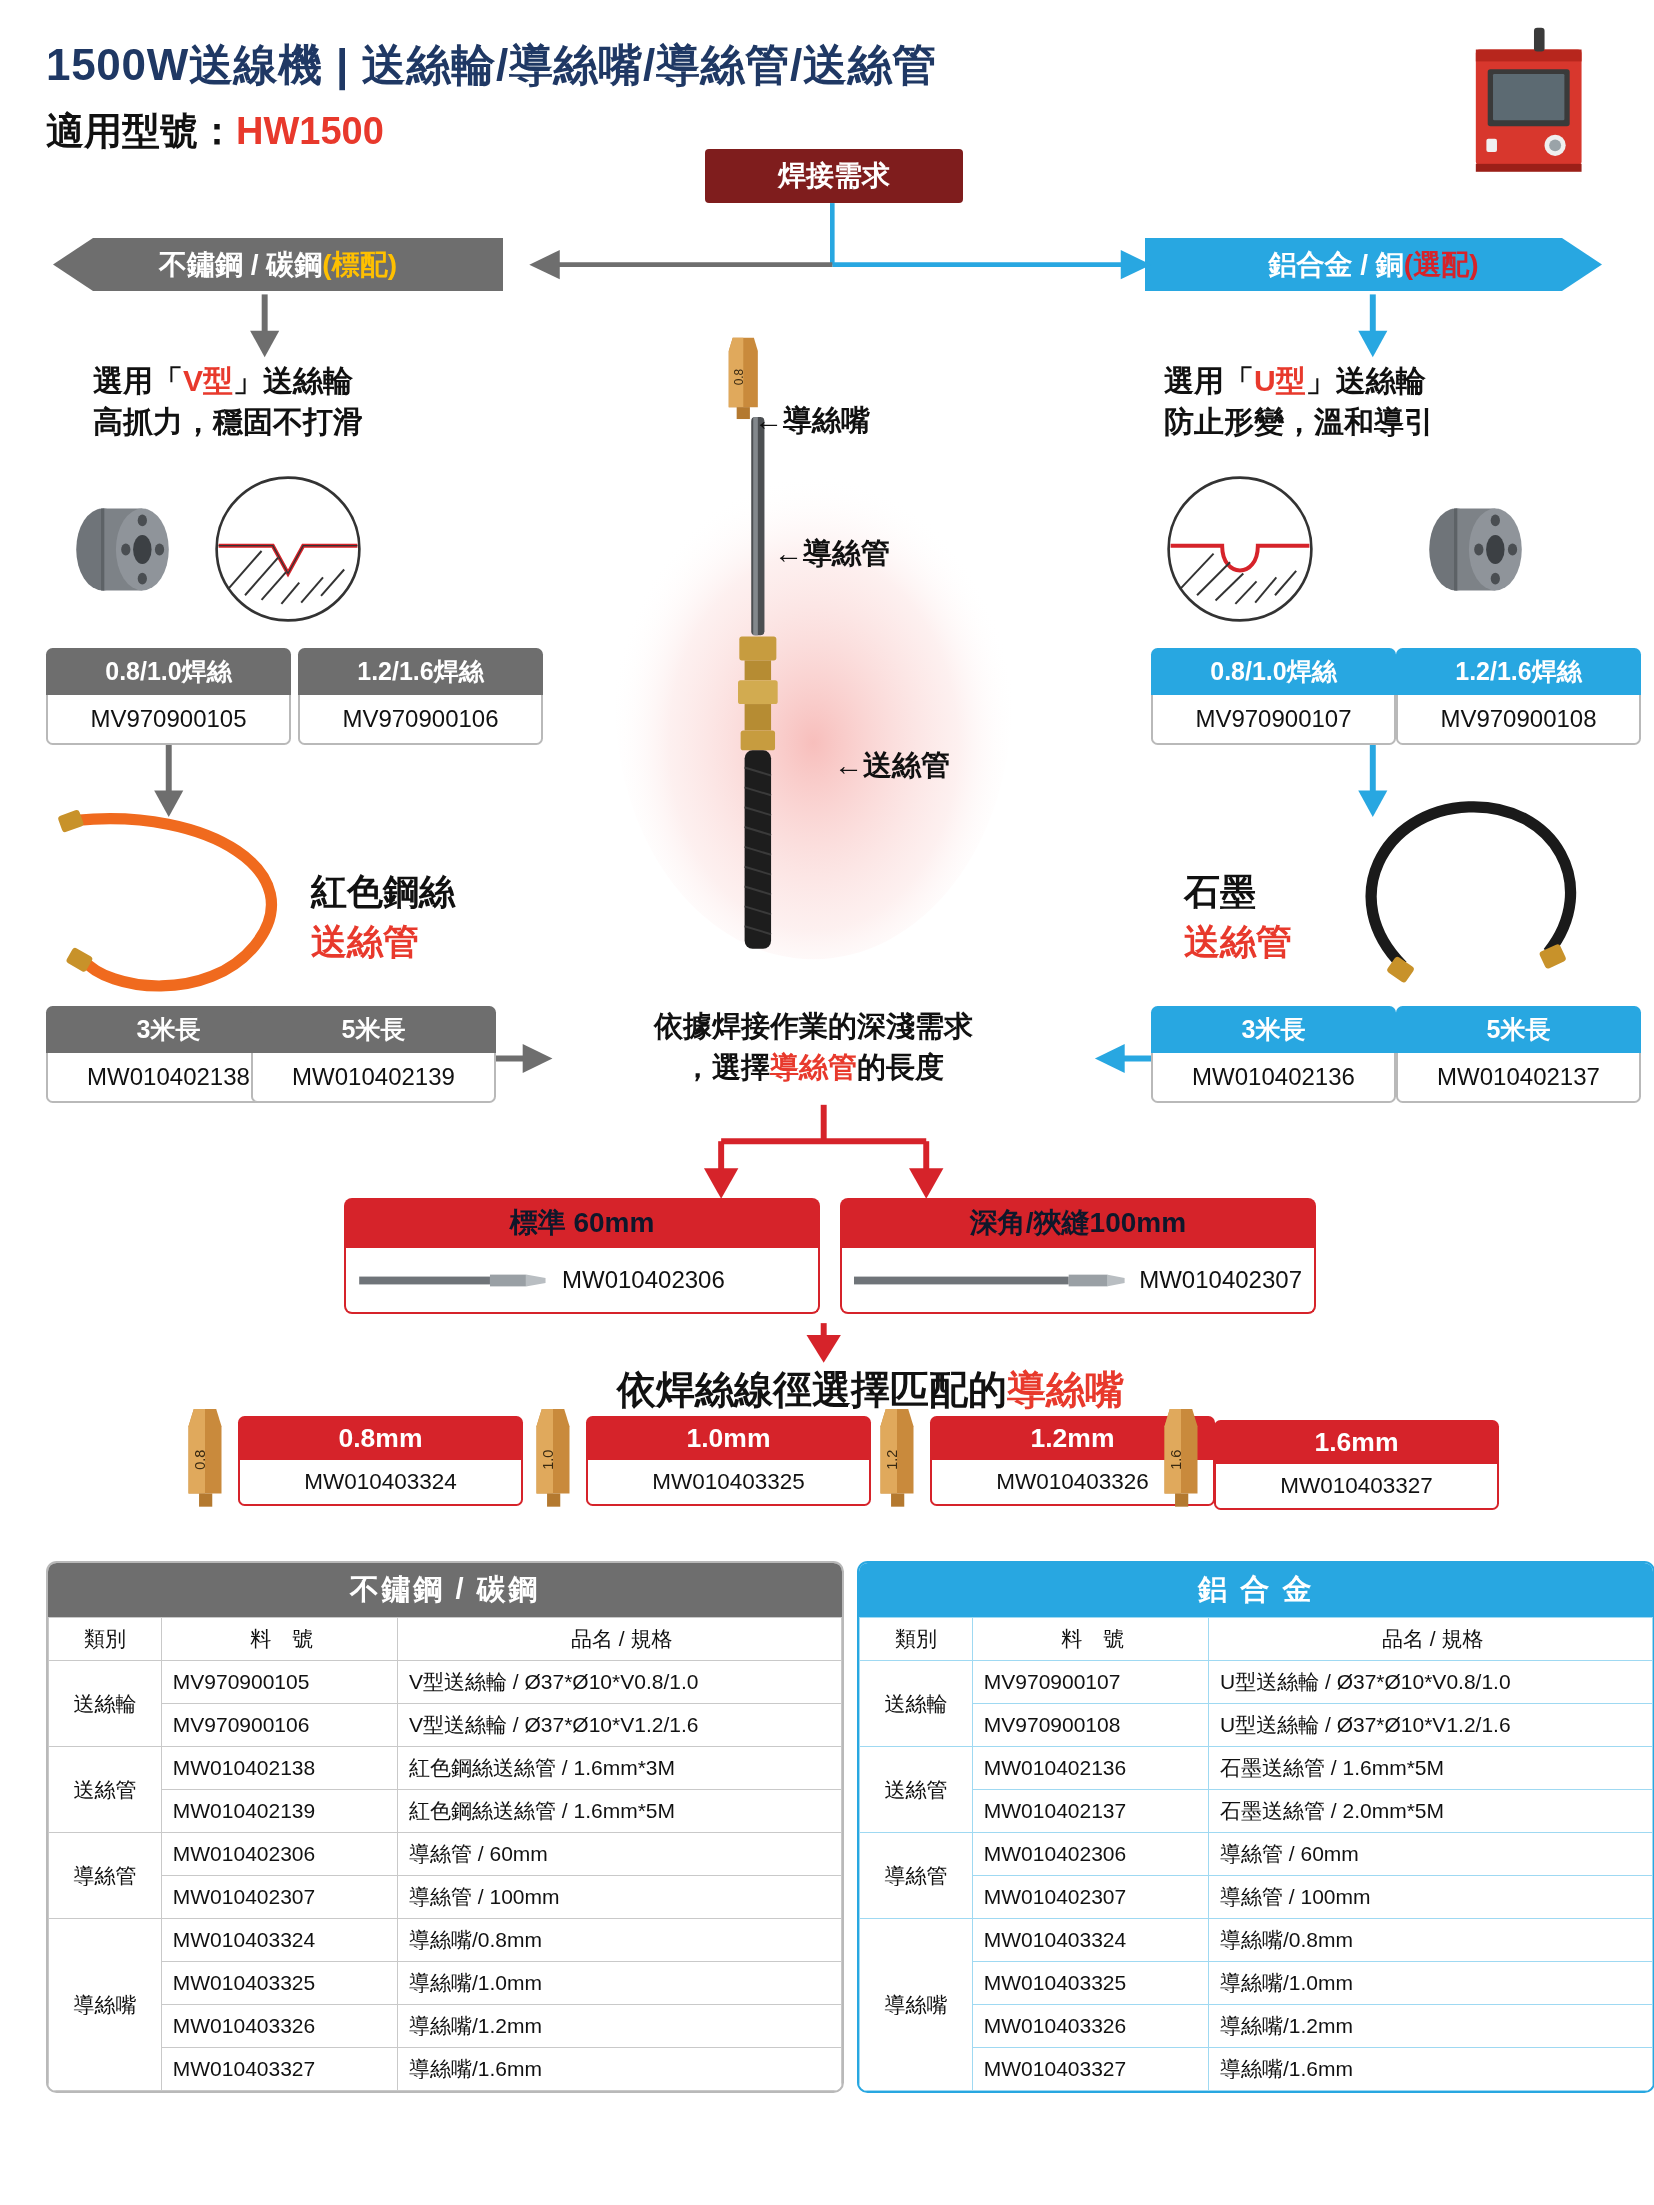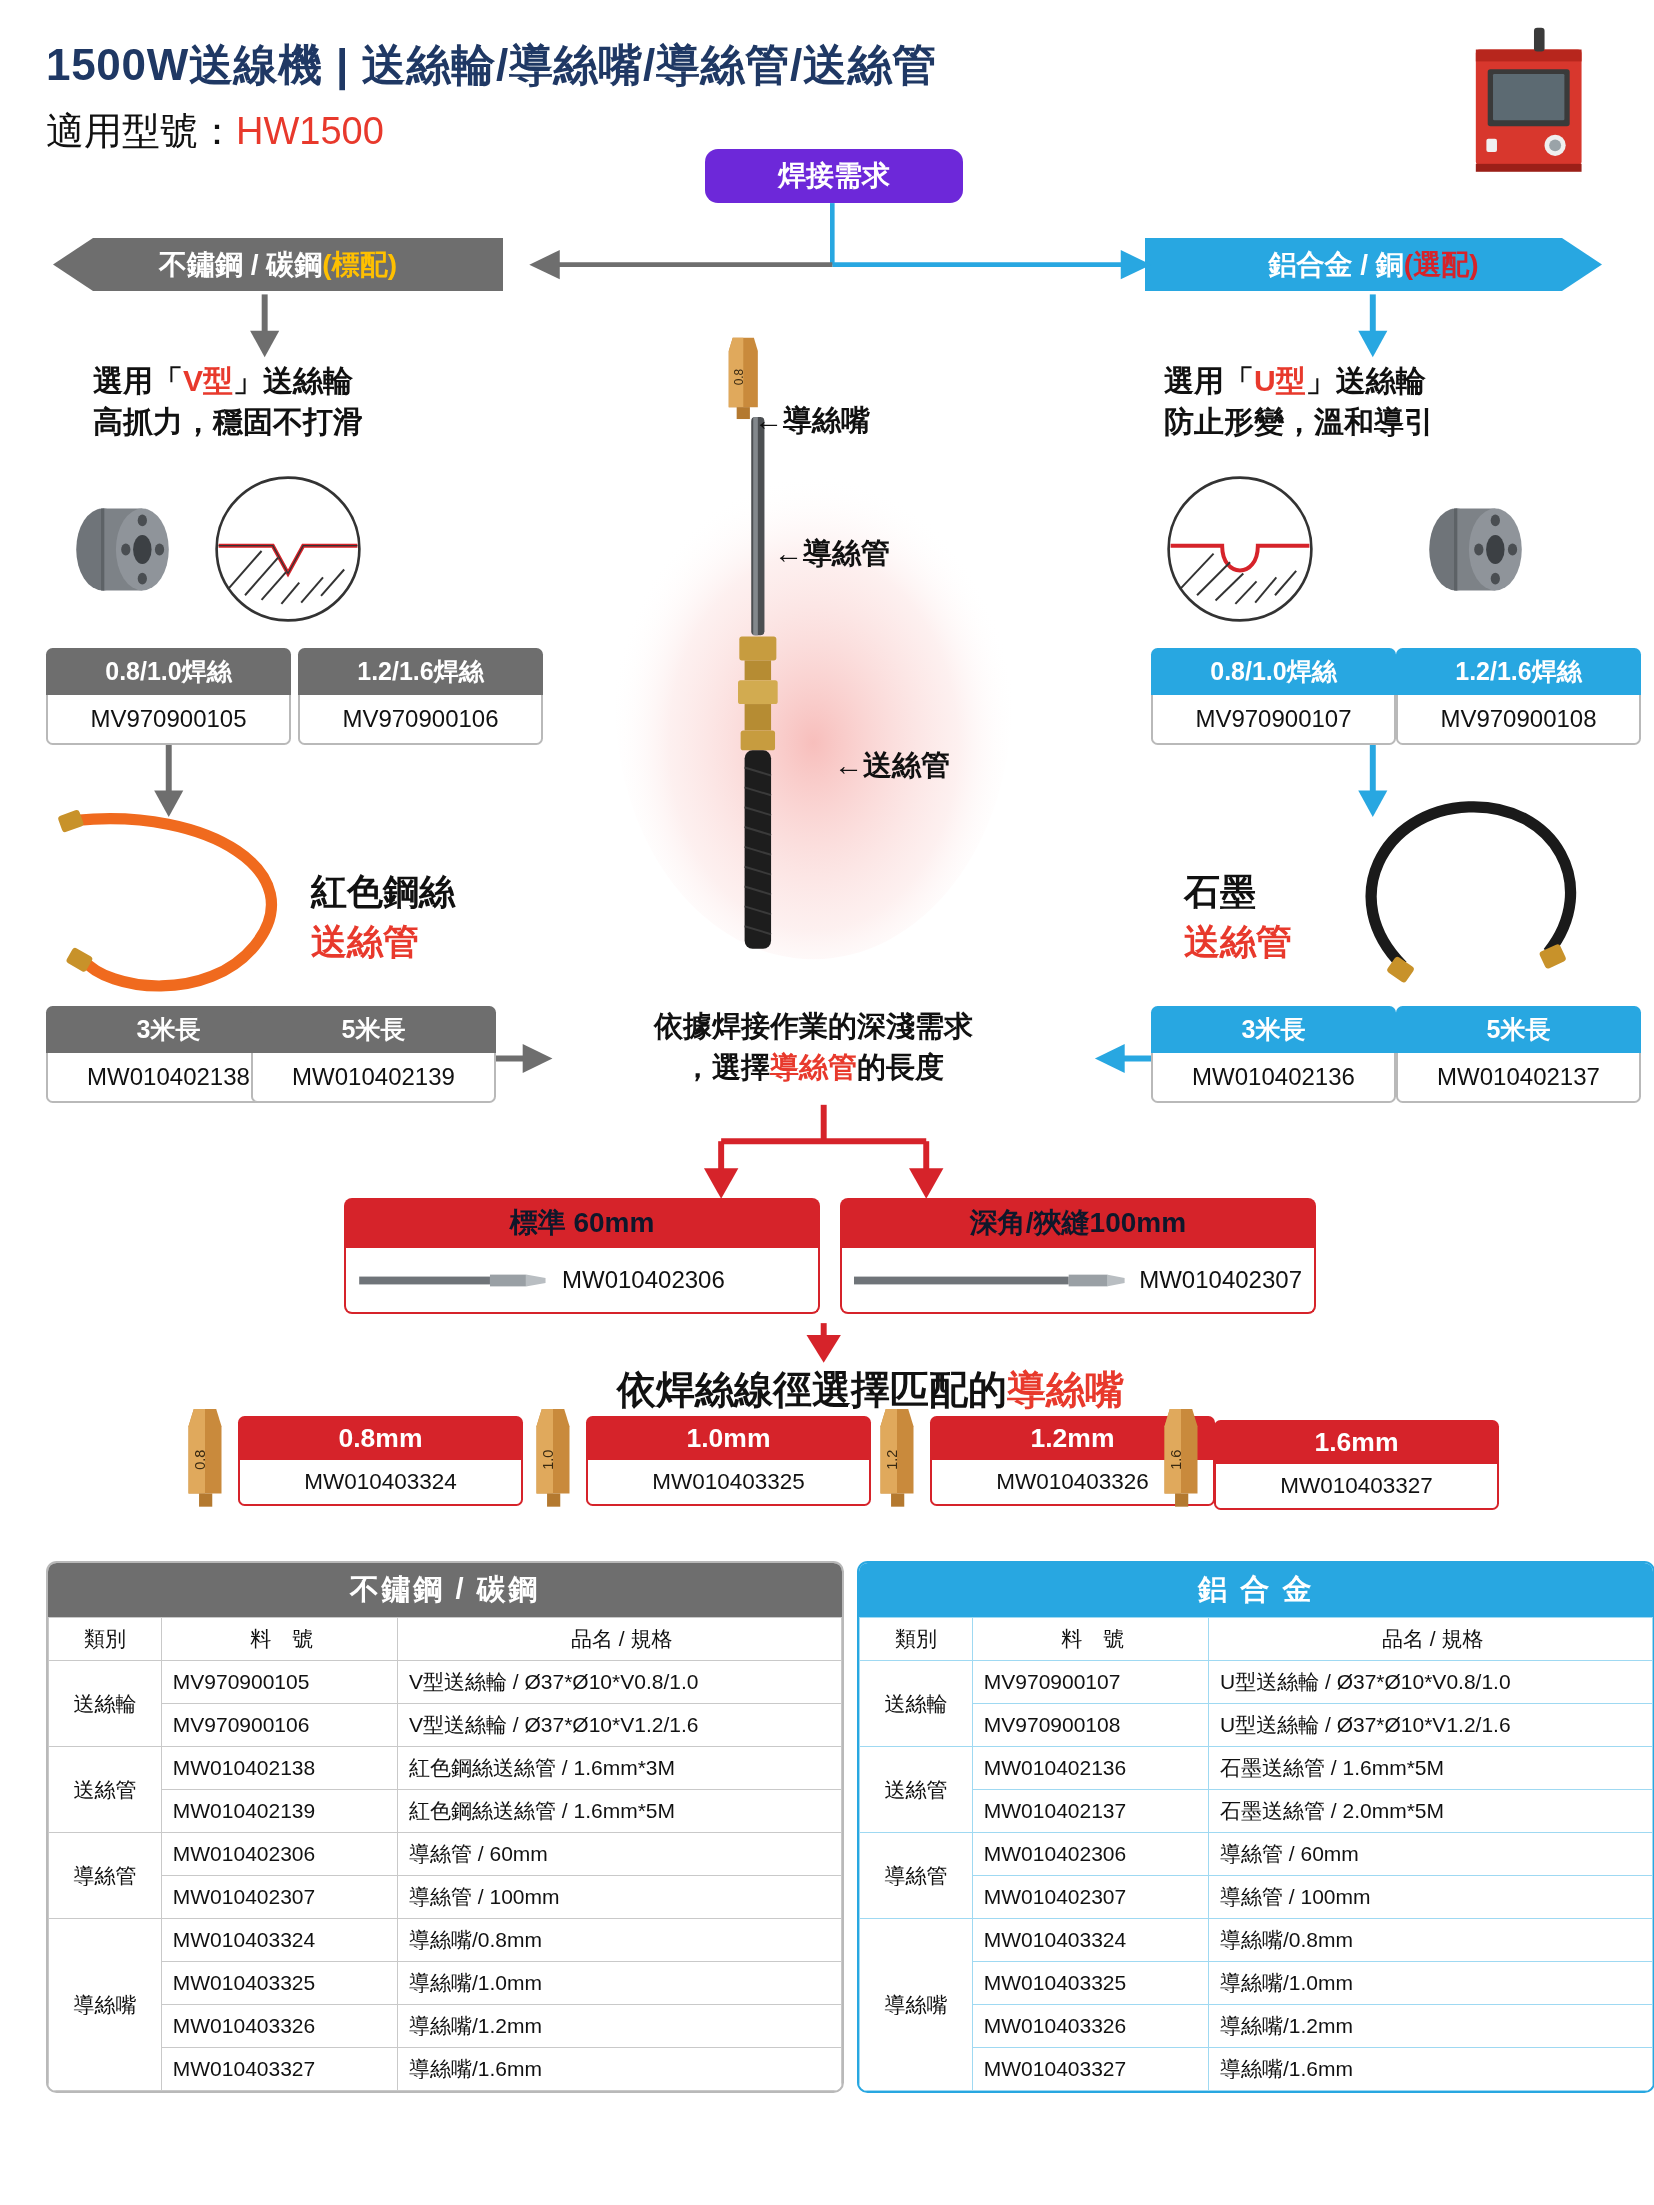--- a/index.html
+++ b/index.html
@@ -1,26 +1,26 @@
 <!DOCTYPE html>
 <html style="font-size:10.6px"><head>
 <meta charset="utf-8">
 <style>
   html,body{margin:0;padding:0;background:#fff;}
   body{width:1654px;height:2205px;position:relative;font-family:"Liberation Sans","DejaVu Sans",sans-serif;color:#111;}
   .page{position:relative;width:1654px;height:2205px;overflow:hidden;}
   .abs{position:absolute;}
   
   #title{left:46px;top:36px;font-size:44px;font-weight:bold;color:#1f3864;letter-spacing:0.7px;}
-  #model-row{left:46px;top:106px;font-size:38px;font-weight:normal;color:#111;}
+  #model-row{left:46px;top:106px;font-size:38px;font-weight:bold;color:#111;}
   #model-row .mv{color:#e8392c;}
   
   #machine{right:46px;top:13.2px;width:152px;height:192px;}
   
-  .need-box{left:705px;top:149px;width:258px;height:54px;background:#6d28d9;border-radius:13px;color:#fff;
+  .need-box{left:705px;top:149px;width:258px;height:54px;background:#7f1d1d;border-radius:4px;color:#fff;
             font-size:28px;font-weight:bold;display:flex;align-items:center;justify-content:center;}
   .ribbon{height:53px;display:flex;align-items:center;justify-content:center;font-size:28px;font-weight:bold;color:#fff;}
   #ribbon-left{left:53px;top:238px;width:450px;background:#6e6e6e;
       clip-path:polygon(0 50%,40px 0,100% 0,100% 100%,40px 100%);}
   #ribbon-right{left:1145px;top:238px;width:457px;background:#28a7e1;
       clip-path:polygon(0 0,calc(100% - 40px) 0,100% 50%,calc(100% - 40px) 100%,0 100%);}
   .ribbon .hl-orange{color:#ffc000;}
   .ribbon .hl-red{color:#d6232a;}
   
   .sub-head{font-size:30px;font-weight:bold;line-height:1.35;}

